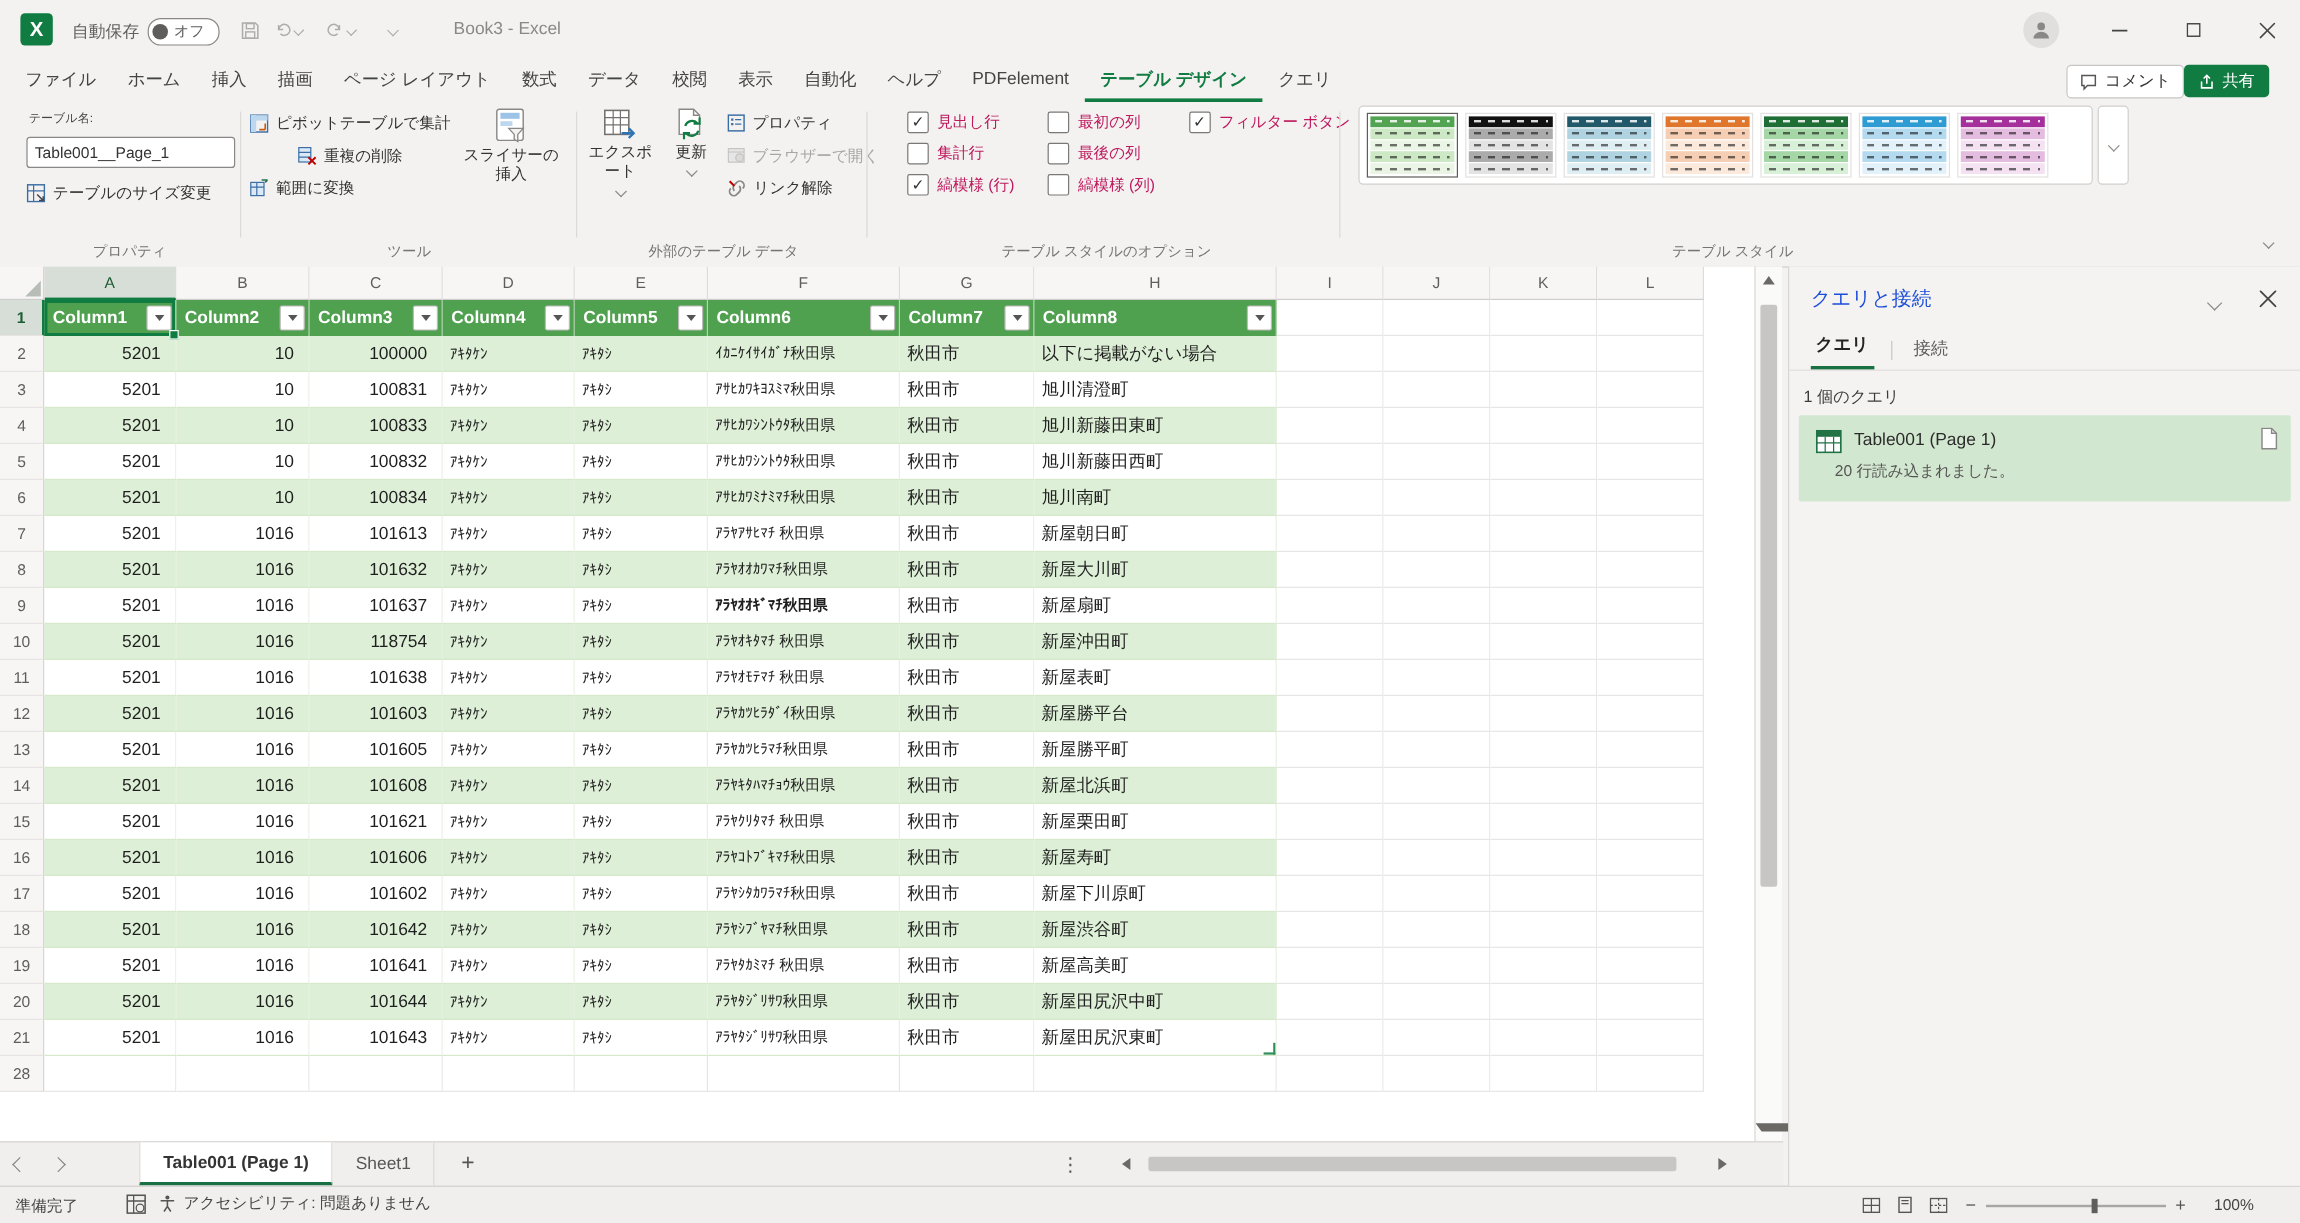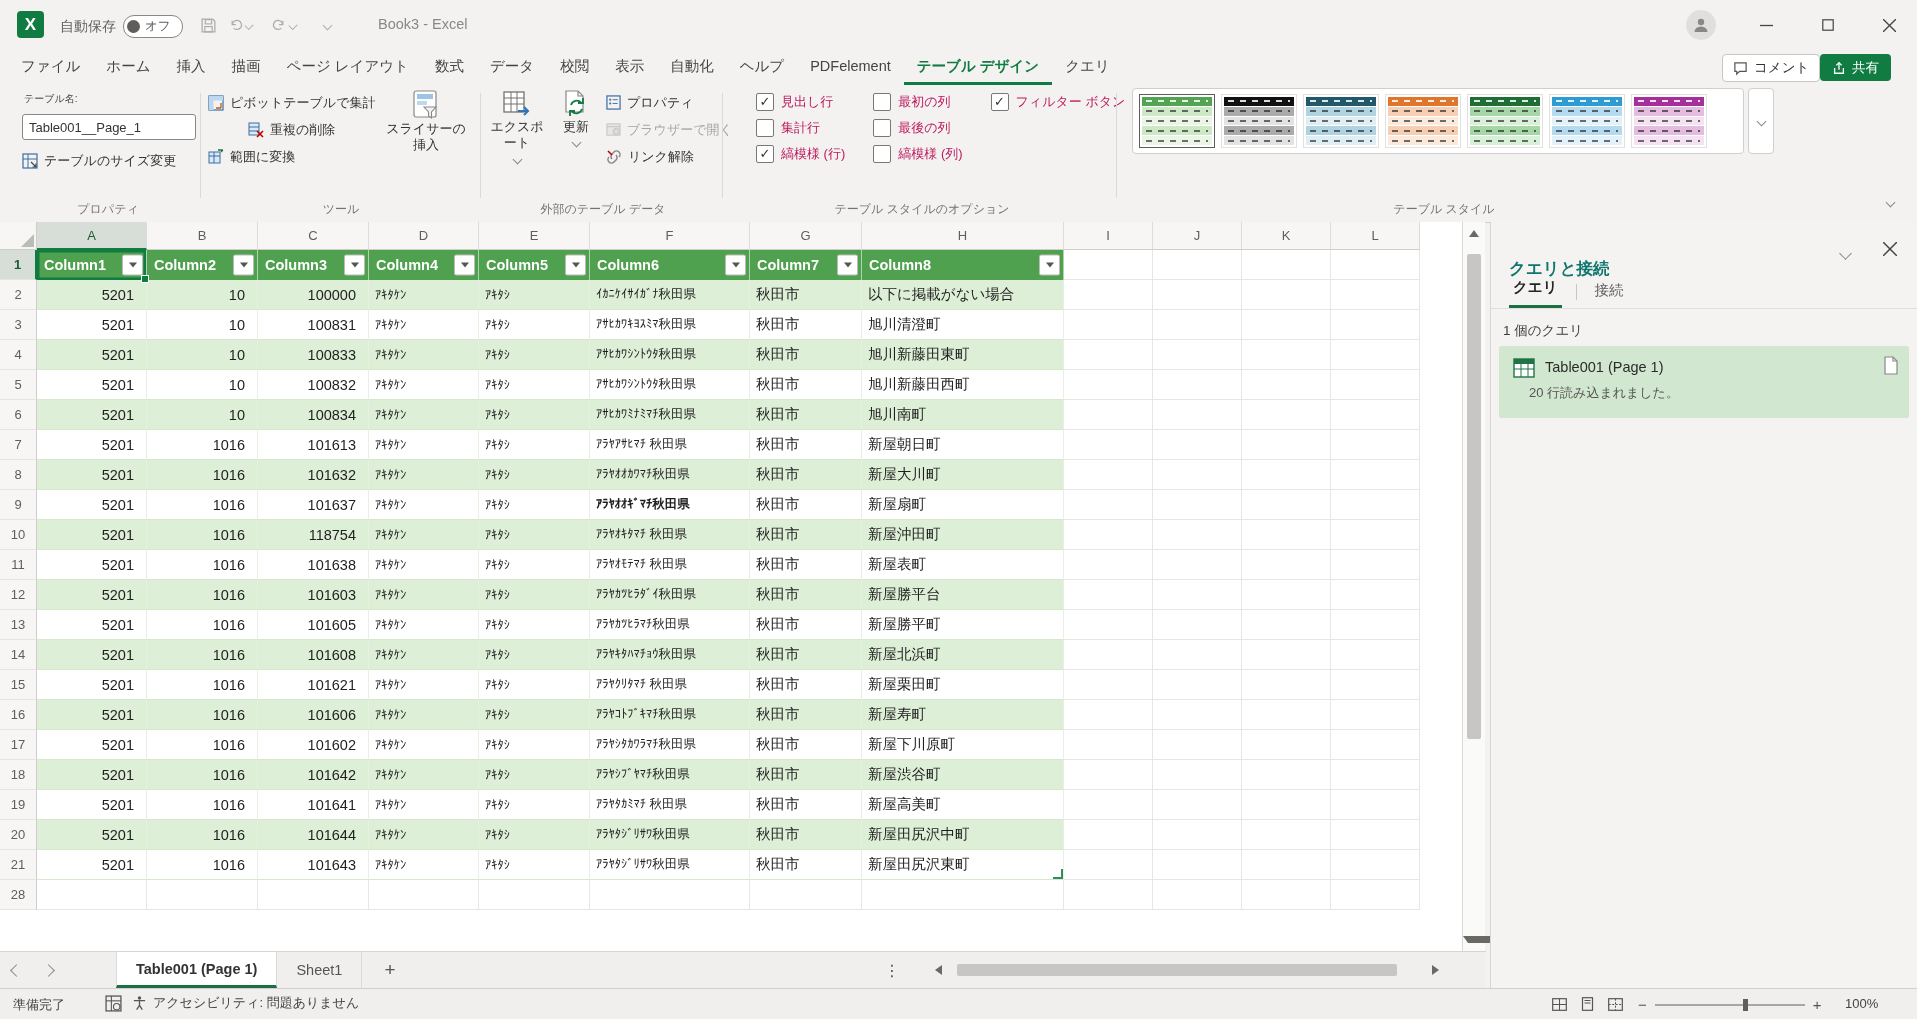--- a/index.html
+++ b/index.html
@@ -102,21 +102,21 @@
   #status-ready{position:absolute;left:13px;top:7px;}
   #status-table-icon{position:absolute;left:105px;top:6px;}
   #status-acc{position:absolute;left:132px;top:5px;display:flex;align-items:center;gap:6px;}
   .viewbtn{position:absolute;top:6px;width:22px;height:18px;display:flex;align-items:center;justify-content:center;}
   #zoomctl{position:absolute;left:1638px;top:7px;display:flex;align-items:center;gap:8px;color:#555;}
   #zoomtrack{position:relative;width:150px;height:2px;background:#a8a6a4;}
   #zoomthumb{position:absolute;left:88px;top:-5px;width:5px;height:12px;background:#605e5c;}
   #zoom-label{position:absolute;left:1845px;top:7px;color:#444;}
   
   #panel{position:absolute;left:1490px;top:222px;width:427px;height:766px;background:#f4f3f2;border-left:1px solid #d8d6d4;box-sizing:border-box;}
-  #panel-title{position:absolute;left:18px;top:36px;font-size:16.5px;font-weight:bold;color:#0f766e;}
+  #panel-title{position:absolute;left:18px;top:16px;font-size:16.5px;font-weight:normal;color:#1d4ed8;}
   #panel-chev{position:absolute;left:350px;top:22px;}
   #panel-close{position:absolute;left:392px;top:20px;font-size:15px;color:#444;}
   #panel-tabs{position:absolute;left:18px;top:58px;display:flex;align-items:flex-end;gap:0;height:28px;}
   .ptab{font-size:14.5px;color:#605e5c;padding:0 4px 8px 4px;}
   .ptab.active{color:#242424;font-weight:bold;border-bottom:3px solid #1a7043;}
   .ptab-sep{width:1px;height:16px;background:#c8c6c4;margin:0 14px 8px 14px;}
   #panel-rule{position:absolute;left:0;top:86px;width:427px;height:1px;background:#e1dfdd;}
   #panel-count{position:absolute;left:12px;top:100px;font-size:13.5px;color:#3b3b3b;}
   #query-card{position:absolute;left:8px;top:124px;width:410px;height:72px;background:#d2e7cf;border-radius:2px;}
   #query-card .qname{position:absolute;left:46px;top:13px;font-size:14.5px;color:#2b2b2b;}

